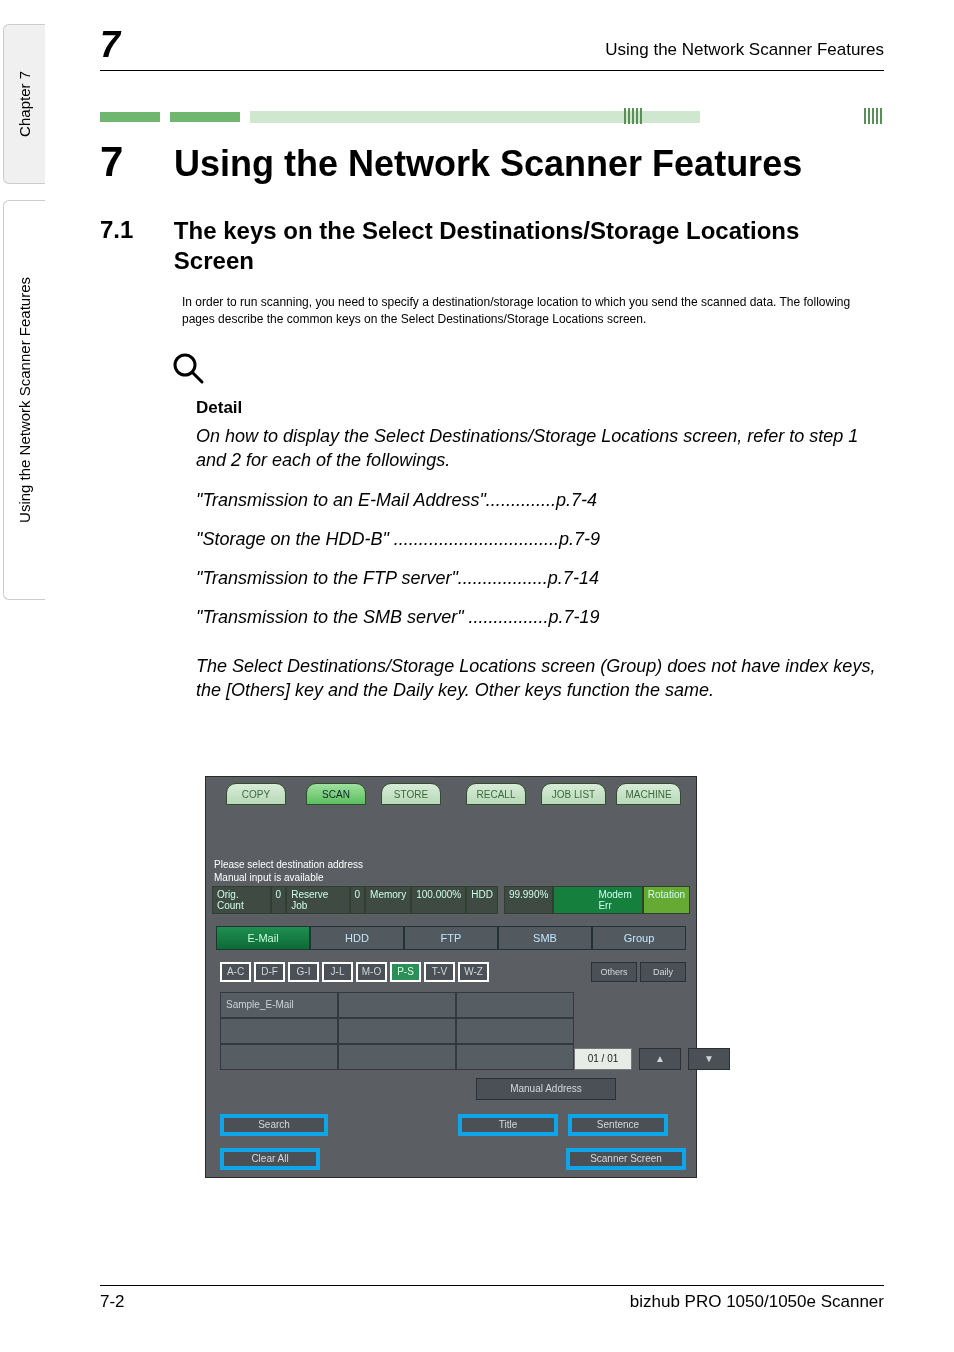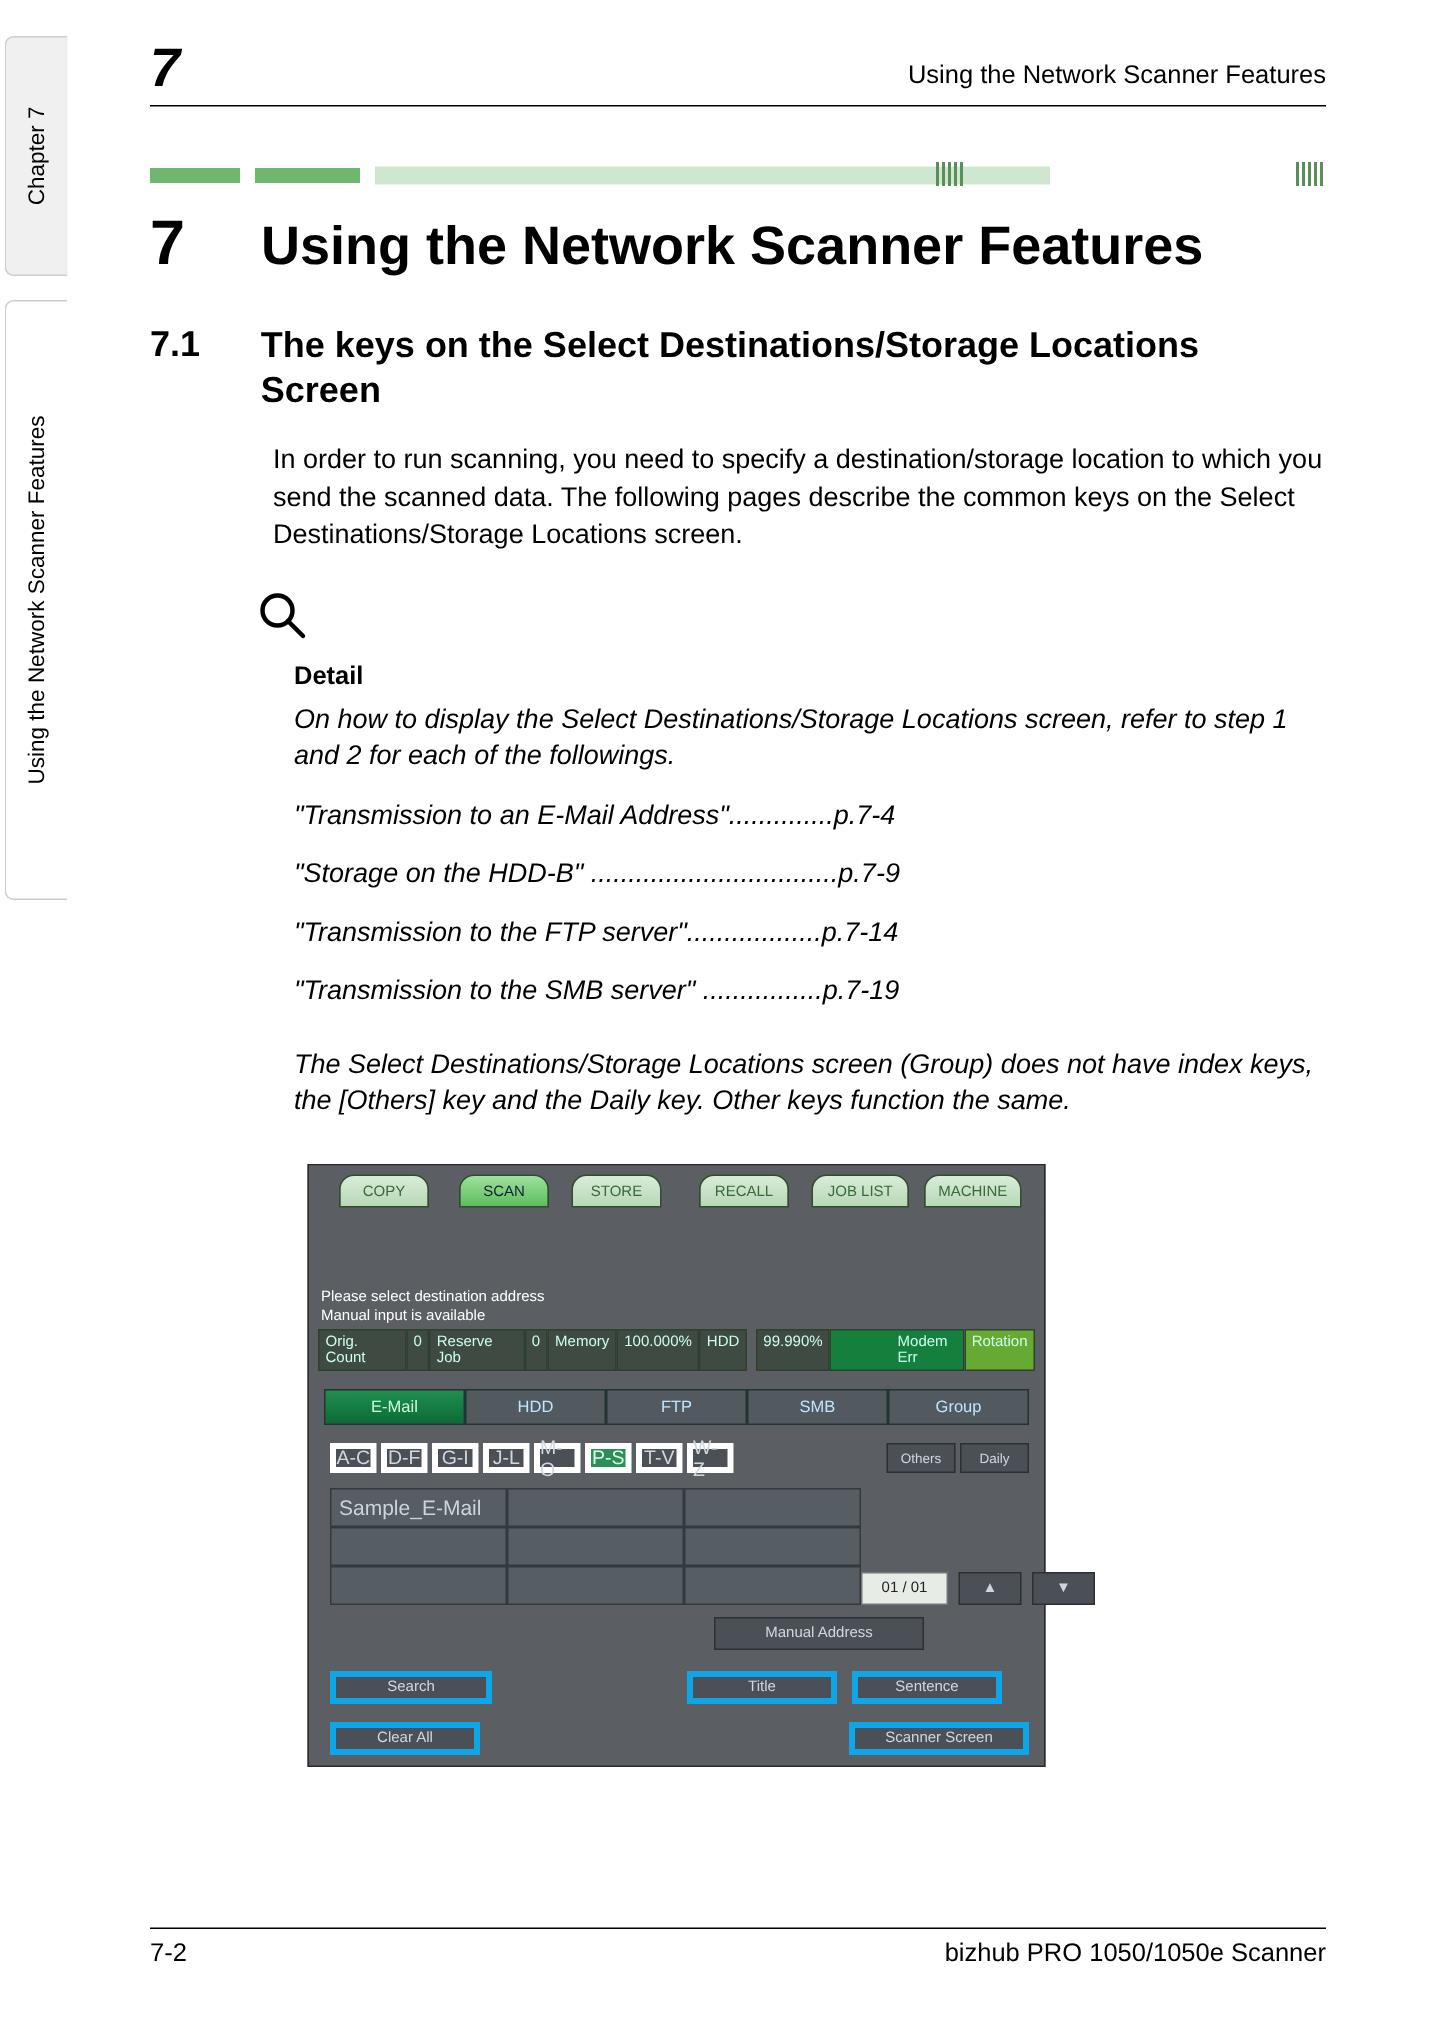--- a/index.html
+++ b/index.html
@@ -30,21 +30,21 @@
      background: repeating-linear-gradient(90deg,#5a8f5a 0 2px,transparent 2px 4px);}
 
   
   .content { position: absolute; left: 100px; right: 70px; top: 130px; }
   .h1row { display:flex; align-items:baseline; gap: 24px; margin-top: 8px; }
   .h1no { font-size: 42px; font-weight: bold; width: 50px; }
   .h1tx { font-size: 36px; font-weight: bold; }
   .h2row { display:flex; align-items:flex-start; gap: 24px; margin-top: 30px; }
   .h2no { font-size: 24px; font-weight: bold; width: 50px; }
   .h2tx { font-size: 24px; font-weight: bold; line-height: 1.25; }
-  .para { margin-left: 82px; margin-top: 18px; font-size: 18px; line-height: 1.4; }
+  .para { margin-left: 82px; margin-top: 18px; font-size: 12px; line-height: 1.4; }
   .magnifier { margin-left: 70px; margin-top: 22px; }
   .detailhd { margin-left: 96px; margin-top: 8px; font-weight: bold; font-size: 17px; }
   .detailtx { margin-left: 96px; margin-top: 6px; font-style: italic; font-size: 18px; line-height: 1.35; }
   .refline { margin-left: 96px; margin-top: 18px; font-style: italic; font-size: 18px; }
   .detailtx2 { margin-left: 96px; margin-top: 26px; font-style: italic; font-size: 18px; line-height: 1.35; }
 
   
   .footer { position:absolute; left:100px; right:70px; bottom:40px; border-top:1px solid #000; display:flex; justify-content:space-between; padding-top:6px; font-size:17px; }
 
   
@@ -64,28 +64,28 @@
   .sc-cnt .cell { border:1px solid #2f4030; padding:2px 4px; background:#3f4a42; color:#cfe; }
   .sc-cnt .cell:first-child{margin-left:6px;}
   .sc-cnt .spacer{flex:1;}
   .sc-cnt .right { margin-right:6px; display:flex; }
 
   .sc-catrow { display:flex; gap:0; margin:12px 10px 0 10px; }
   .sc-cat { flex:1; height:24px; border:1px solid #233; background:#525a60; color:#bfe6ff; font-size:11px; display:flex; align-items:center; justify-content:center; }
   .sc-cat.sel { background:linear-gradient(#1f8f4f,#0c6b36); color:#c8ffdd; }
 
   .sc-idxrow { display:flex; gap:3px; margin:12px 10px 0 14px; align-items:center; }
-  .sc-idx { width:31px; height:20px; font-size:13px; color:#d0d8df; background:#4a5056; border:4px solid #ffffff; display:flex; align-items:center; justify-content:center; }
+  .sc-idx { width:31px; height:20px; font-size:10px; color:#d0d8df; background:#4a5056; border:2px solid #ffffff; display:flex; align-items:center; justify-content:center; }
   .sc-idx.sel { background:#2c8f57; color:#dfffe8; }
   .sc-idxrow .gapflex { flex:1; }
   .sc-od { width:46px; height:20px; font-size:9px; color:#d0d8df; background:#4a5056; border:1px solid #2b3034; display:flex; align-items:center; justify-content:center; }
 
   .sc-grid { margin:10px 10px 0 14px; display:flex; gap:0; }
   .sc-col { display:flex; flex-direction:column; }
-  .sc-cell { width:118px; height:26px; border:1px solid #323a40; background:#565d63; color:#cbd4da; font-size:14px; display:flex; align-items:center; padding-left:5px; }
+  .sc-cell { width:118px; height:26px; border:1px solid #323a40; background:#565d63; color:#cbd4da; font-size:10px; display:flex; align-items:center; padding-left:5px; }
   .sc-pgwrap { margin-left:auto; display:flex; flex-direction:row; gap:7px; align-items:flex-end; }
   .sc-pgnum { width:58px; height:22px; background:#e8ece6; border:1px solid #777; color:#222; font-size:10px; display:flex; align-items:center; justify-content:center; }
   .sc-ar { width:42px; height:22px; background:#4a5056; border:1px solid #2b3034; color:#cfd6db; display:flex; align-items:center; justify-content:center; font-size:10px; }
 
   .sc-manual { margin:8px 10px 0 14px; display:flex; }
   .sc-manual .gapflex{flex:1;}
   .sc-manbtn { width:140px; height:22px; border:1px solid #2b3034; background:#4a5056; color:#d0d8df; font-size:10px; display:flex; align-items:center; justify-content:center; }
 
   .sc-row2 { margin:14px 10px 0 14px; display:flex; gap:10px; align-items:center;}
   .sc-btn { height:22px; border:4px solid #0ea5e9; background:#4a5056; color:#d0d8df; font-size:10px; display:flex; align-items:center; justify-content:center; }

